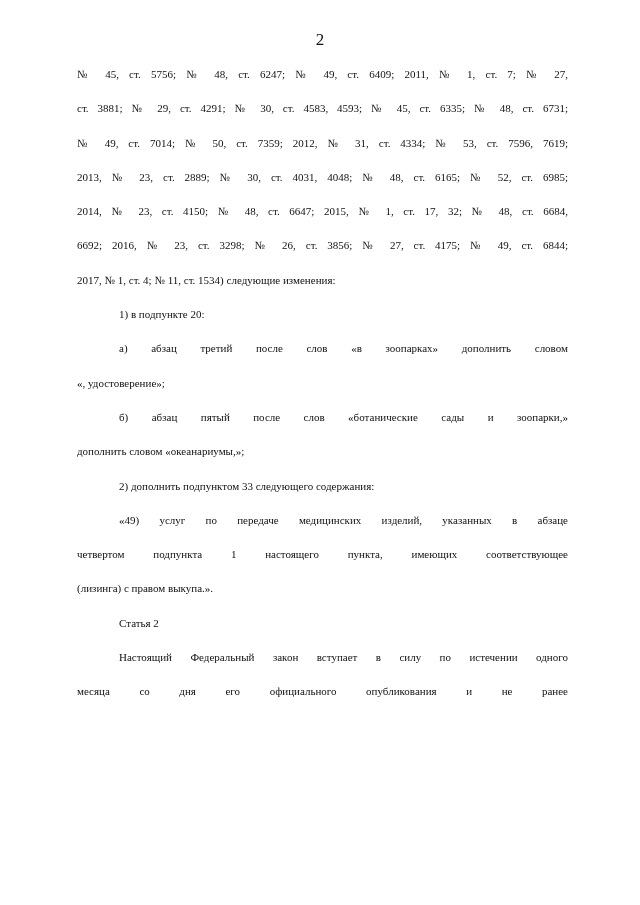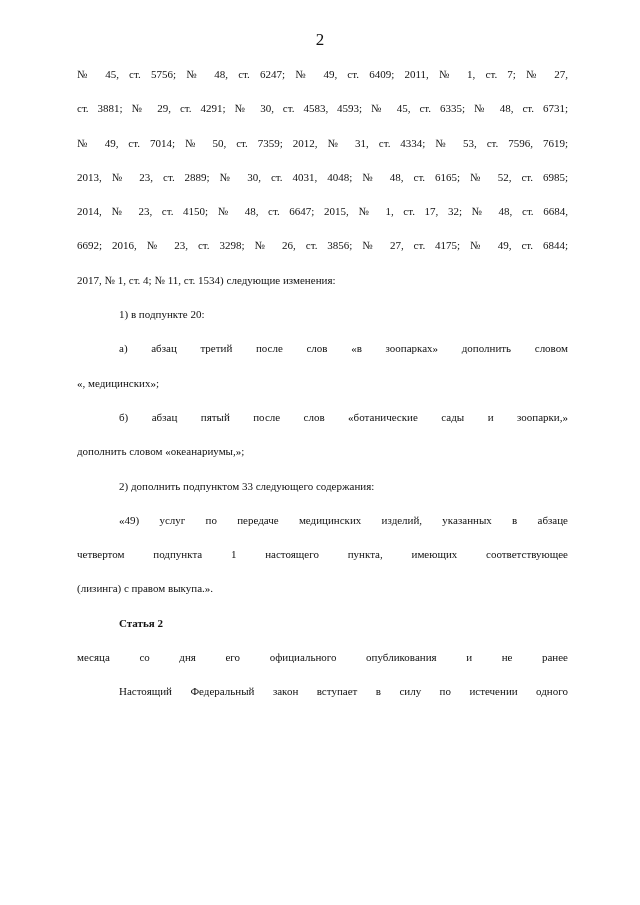--- a/index.html
+++ b/index.html
@@ -39,21 +39,21 @@
     .line.justify {
       text-align: justify;
       text-align-last: justify;
       white-space: normal;
     }
     .line.indent {
       padding-left: 42px;
       font-family: Liberation Serif, serif;
     }
     .heading {
-      font-weight: bold;
+      font-weight: normal;
       padding-left: 42px;
       height: 34.3px;
       line-height: 24px;
     }
   </style>
 </head>
 <body>
 
 <div class="page-number">2</div>
 
@@ -67,37 +67,37 @@
     <div class="line justify">6692; 2016, № 23, ст. 3298; № 26, ст. 3856; № 27, ст. 4175; № 49, ст. 6844;</div>
     <div class="line">2017, № 1, ст. 4; № 11, ст. 1534) следующие изменения:</div>
   </div>
 
   <div>
     <div class="line indent">1) в подпункте 20:</div>
   </div>
 
   <div>
     <div class="line justify indent">а) абзац третий после слов «в зоопарках» дополнить словом</div>
-    <div class="line">«, медицинских»;</div>
+    <div class="line">«, удостоверение»;</div>
   </div>
 
   <div>
     <div class="line justify indent">б) абзац пятый после слов «ботанические сады и зоопарки,»</div>
     <div class="line">дополнить словом «океанариумы,»;</div>
   </div>
 
   <div>
     <div class="line indent">2) дополнить подпунктом 33 следующего содержания:</div>
   </div>
 
   <div>
     <div class="line justify indent">«49) услуг по передаче медицинских изделий, указанных в абзаце</div>
     <div class="line justify">четвертом подпункта 1 настоящего пункта, имеющих соответствующее</div>
     <div class="line">(лизинга) с правом выкупа.».</div>
   </div>
 
   <div class="heading">Статья 2</div>
 
   <div>
+    <div class="line justify indent">Настоящий Федеральный закон вступает в силу по истечении одного</div>
     <div class="line justify">месяца со дня его официального опубликования и не ранее</div>
-    <div class="line justify indent">Настоящий Федеральный закон вступает в силу по истечении одного</div>
   </div>
 </div>
 
 </body></html>

